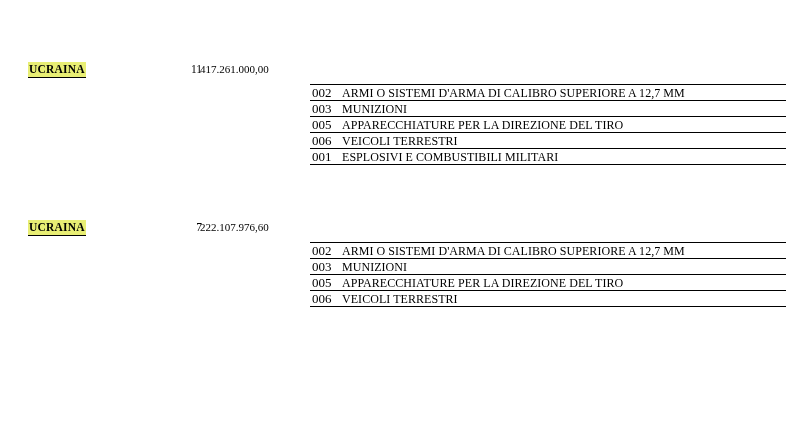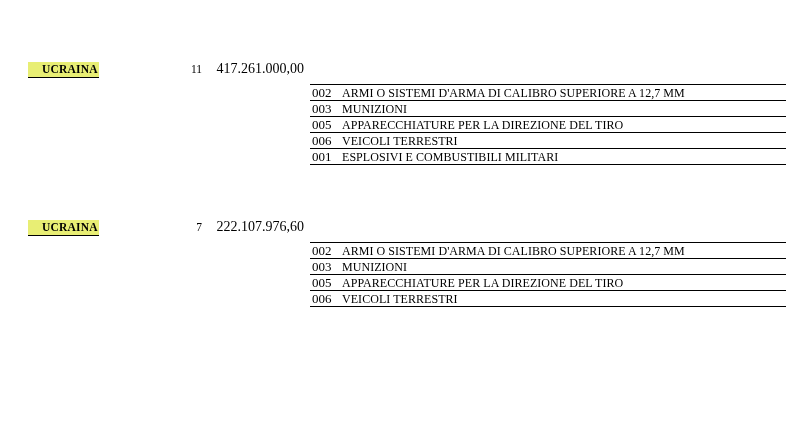--- a/index.html
+++ b/index.html
@@ -34,39 +34,38 @@
   .country-name {
     position: absolute;
     left: 28px;
     top: 0;
     font-family: "Liberation Serif", serif;
     font-size: 11.5px;
     font-weight: bold;
     letter-spacing: 0.2px;
     background: #e8ee74;
     border-bottom: 1px solid #000;
-    padding: 0 1px 1px 14px;
+    padding: 0 1px 1px 1px;
     line-height: 14px;
   }
   .count {
     position: absolute;
     left: 150px;
     top: 0;
     width: 52px;
     text-align: right;
     font-size: 11.5px;
     line-height: 14px;
   }
   .amount {
     position: absolute;
-    left: 212px;
+    left: 200px;
     top: 0;
     width: 92px;
-    text-align: right;
-    font-size: 14px;
+    font-size: 11px;
     line-height: 14px;
   }
 
   .items {
     position: absolute;
     left: 310px;
     width: 476px;
     border-top: 1px solid #000;
   }
   #block-0 .items { top: 22px; }

